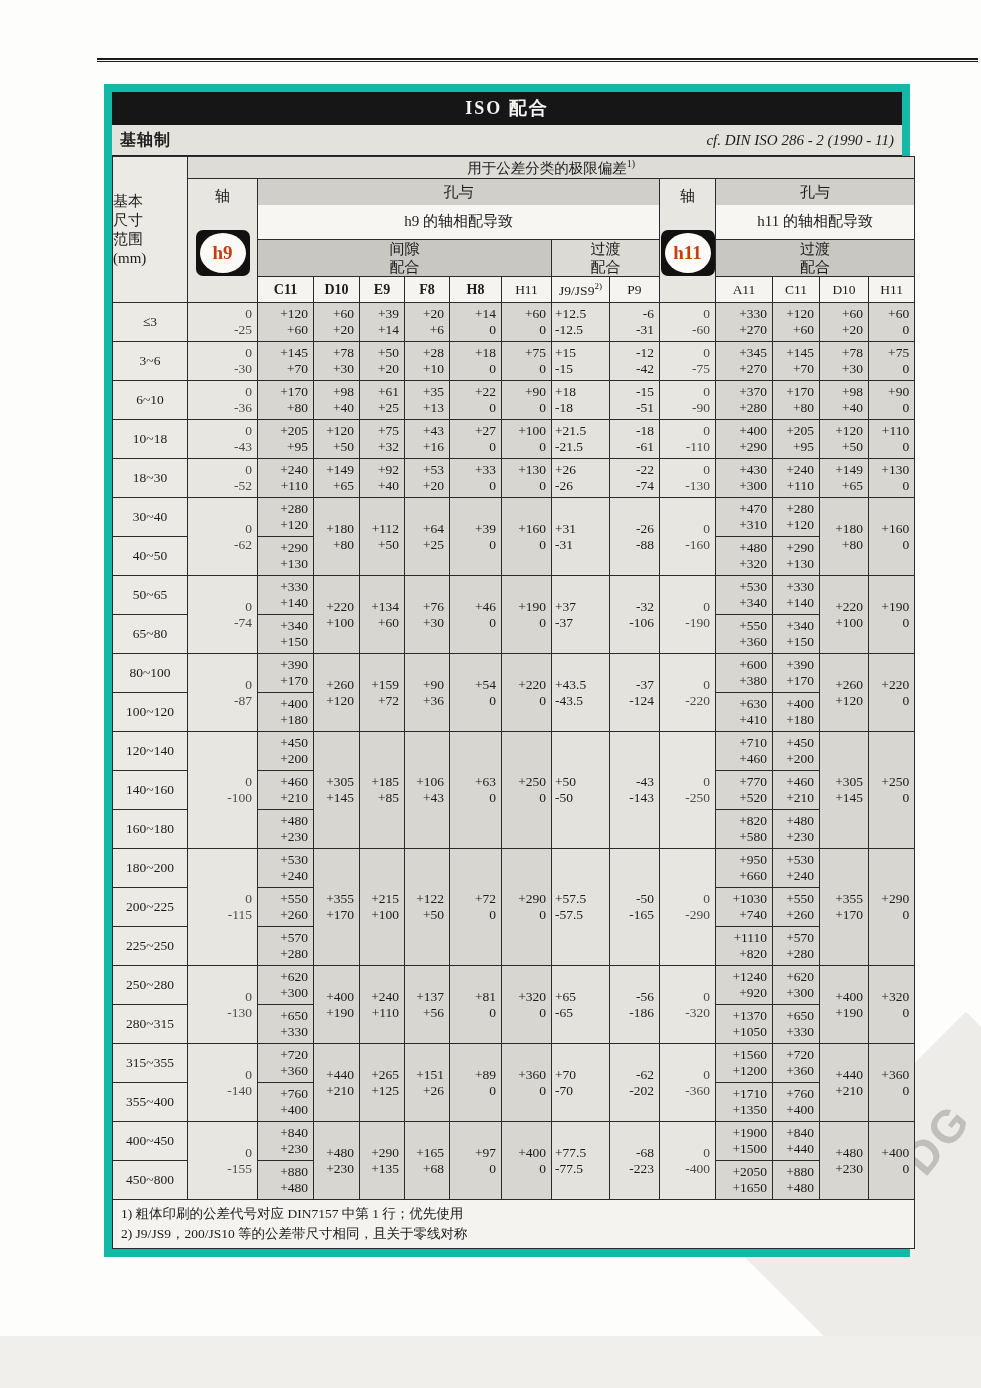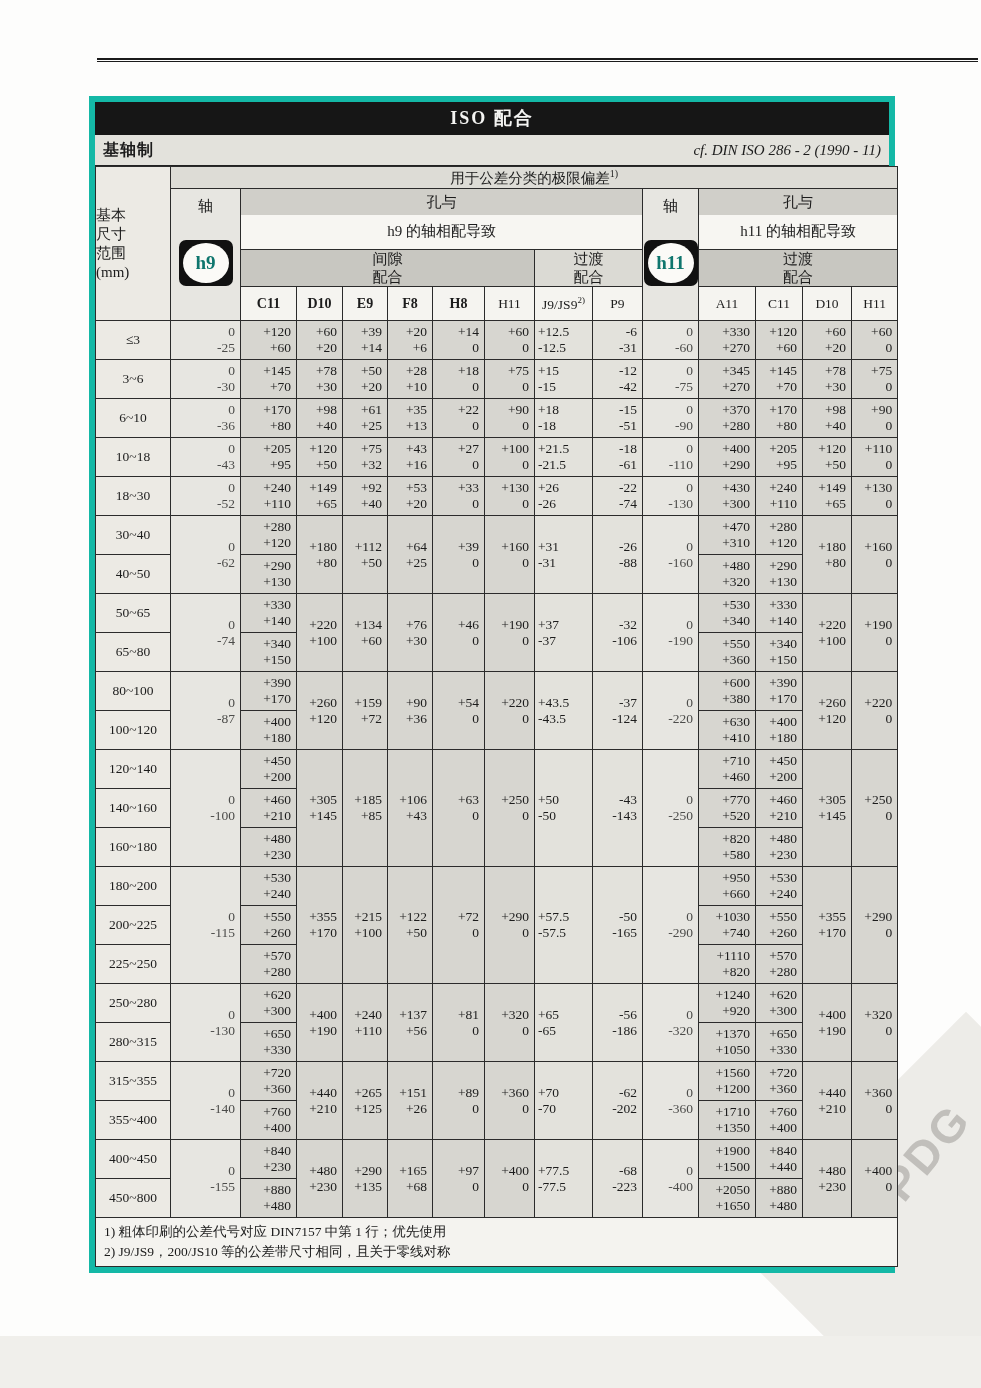--- a/index.html
+++ b/index.html
@@ -18,53 +18,53 @@
 
   
   .corner-band{position:absolute;right:-150px;top:1080px;width:330px;height:330px;
        background:#edece8;transform:rotate(45deg);}
   .watermark{position:absolute;left:872px;top:1125px;transform:rotate(-50deg);
        font-family:"Liberation Sans","DejaVu Sans",sans-serif;font-weight:bold;
        font-size:46px;color:rgba(140,138,132,0.45);letter-spacing:3px;}
   .bottomstrip{position:absolute;left:0;bottom:0;width:981px;height:52px;background:#f0efeb;}
 
   
-  .tablewrap{position:absolute;top:84px;left:89px;width:806px;border:6px solid #14b8a6;
-       background:#f4f3ef;box-sizing:border-box;margin-top:12px;}
+  .tablewrap{position:absolute;top:84px;left:104px;width:806px;border:8px solid #14b8a6;
+       background:#f4f3ef;box-sizing:border-box;}
   .titlebar{height:33px;line-height:33px;background:#161616;color:#f4f4f2;text-align:center;
        font-size:18px;font-weight:bold;letter-spacing:2px;}
   .subtitle{height:31px;background:#e3e2dc;border-bottom:1px solid #222;
        display:flex;align-items:center;justify-content:space-between;padding:0 8px;box-sizing:border-box;}
   .subtitle .st-left{font-size:16px;font-weight:bold;letter-spacing:1px;}
   .subtitle .st-right{font-size:15px;font-style:italic;}
 
   table{border-collapse:collapse;table-layout:fixed;width:802px;}
   td{border:1px solid #2b2b2b;padding:0;overflow:hidden;box-sizing:border-box;}
 
   
   .hA{height:22px;background:#dddcd6;text-align:center;font-size:14.5px;}
   .hA sup{font-size:10px;}
   .hole{height:60px;}
   .hole .band1{height:26px;line-height:26px;background:#d0cfc9;text-align:center;font-size:15px;}
   .hole .band2{height:34px;line-height:32px;background:#f7f6f2;text-align:center;font-size:15px;}
   .fitband{height:36px;text-align:center;font-size:15px;line-height:18px;}
   .bg-clear{background:#c8c7c1;}
   .bg-translight{background:#dbdad4;}
-  .codes{height:34px;background:#f5f4f0;text-align:center;font-size:13.5px;}
+  .codes{height:26px;background:#f5f4f0;text-align:center;font-size:13.5px;}
   .codes.bold{font-weight:bold;font-size:14px;}
   .codes sup{font-size:9px;}
 
   .sizehead{background:#eceae4;text-align:left;font-size:15px;line-height:19px;}
   .shafthead{background:#e7e6e1;vertical-align:top;text-align:center;}
   .shafthead .zhou{font-size:15px;margin-top:8px;}
   .badge{width:54px;height:46px;margin:24px auto 0 auto;background:#111;border-radius:7px;
        display:flex;align-items:center;justify-content:center;}
   .badge .circ{width:46px;height:40px;background:#fbfaf7;border-radius:50%;
        display:flex;align-items:center;justify-content:center;
-       font-weight:bold;font-size:19px;color:#0f766e;}
+       font-weight:bold;font-size:19px;color:#c2410c;}
 
   
   .body-row{height:39px;}
   .c-size{background:#eceae4;text-align:center;font-size:13.5px;}
   .c-shaft{background:#e7e6e1;text-align:right;color:#4c4c4a;}
   .c-gray{background:#d7d6d0;text-align:right;}
   .c-light{background:#e3e2dc;text-align:right;}
   td.j9{text-align:left;}
   td.j9 .v{padding-left:3px;padding-right:0;}
   .v{line-height:16px;font-size:13.5px;white-space:nowrap;padding-right:5px;}

